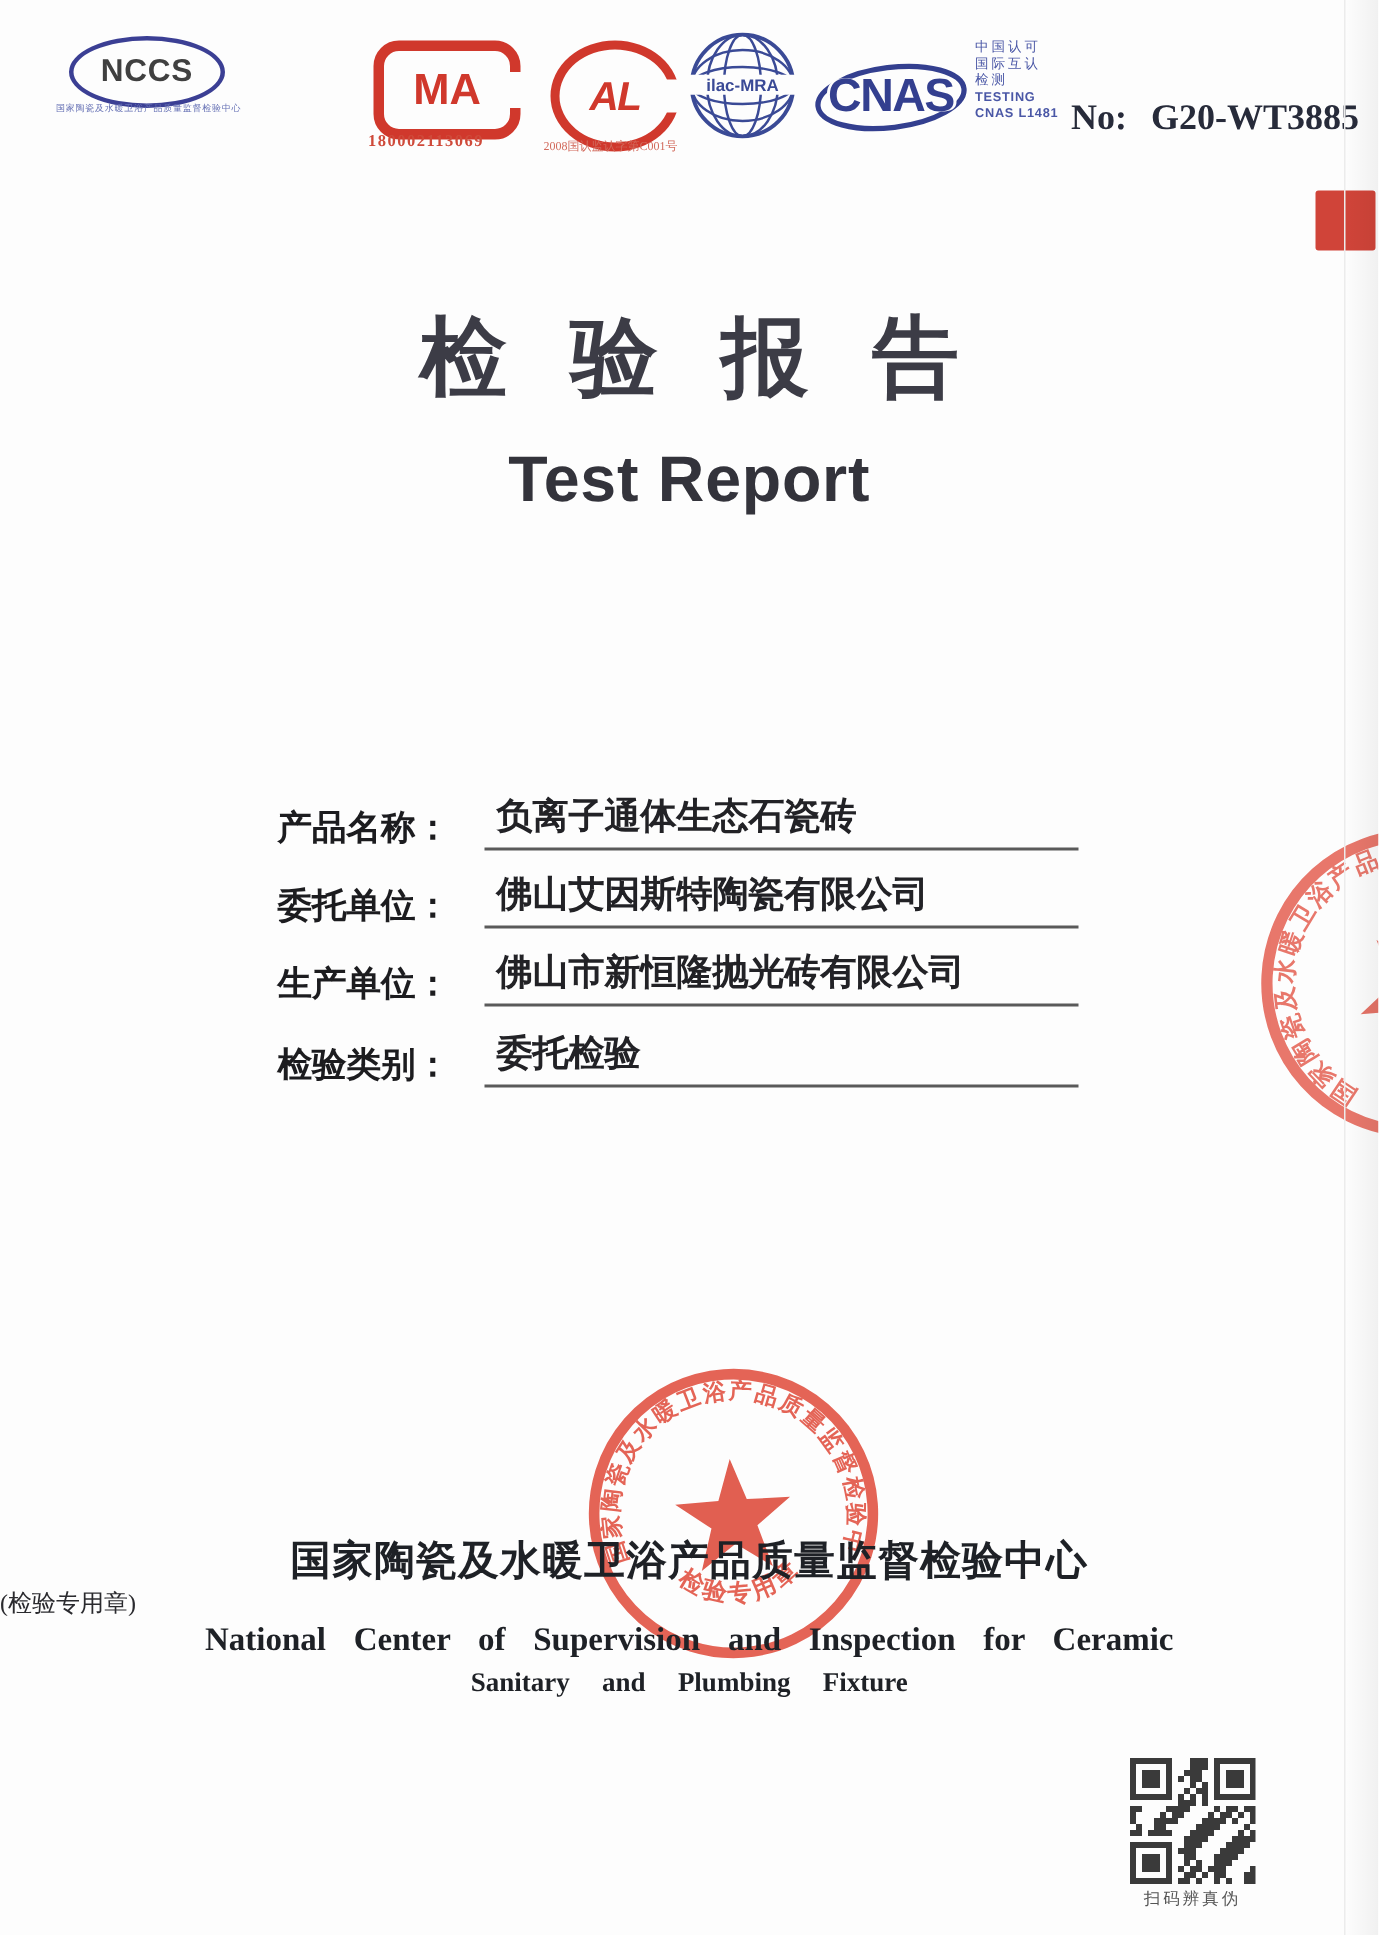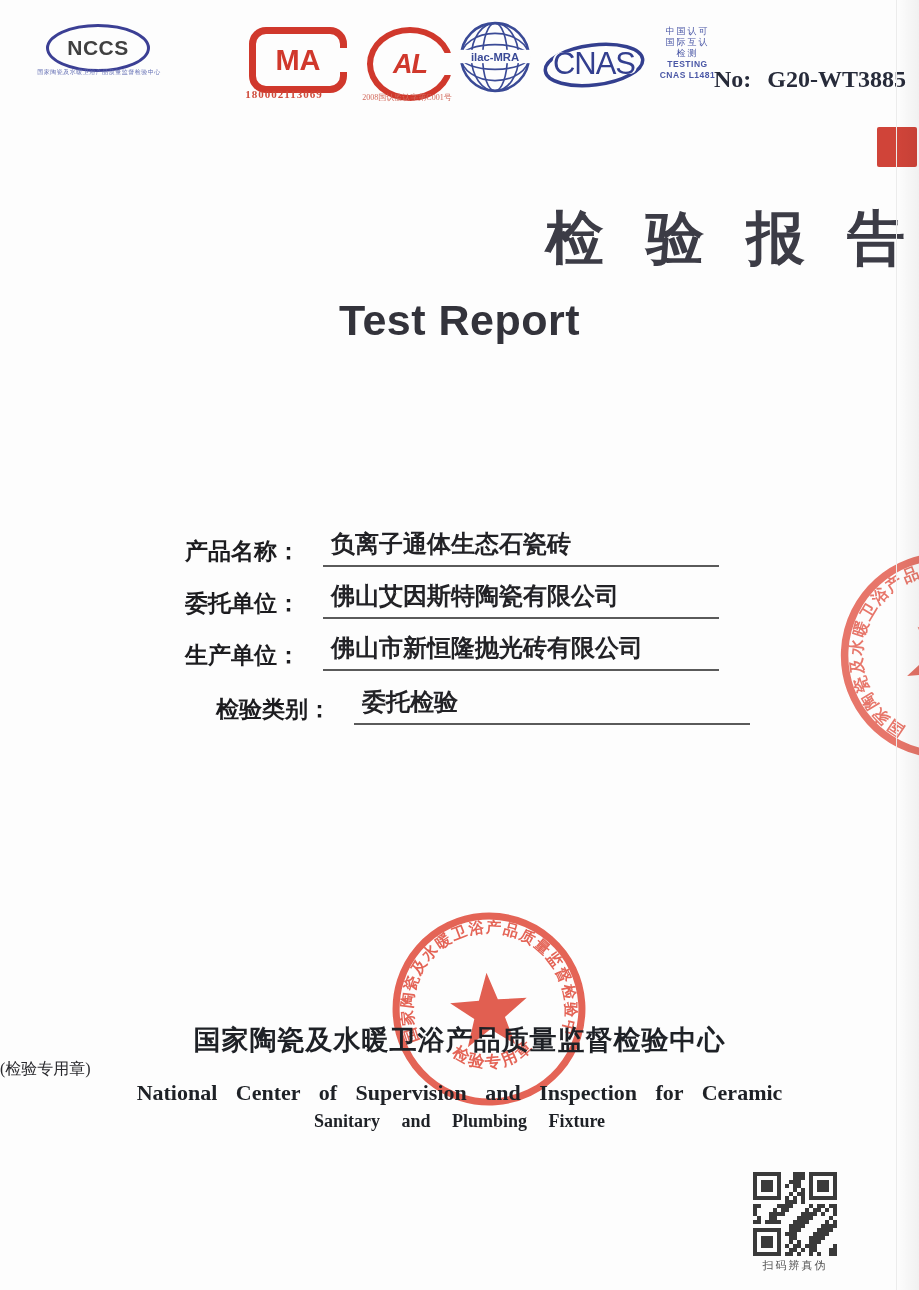--- a/index.html
+++ b/index.html
@@ -18,31 +18,31 @@
   .cma-gap{position:absolute;right:-8px;top:14px;width:14px;height:24px;background:#fdfdfd;}
   .cma-txt{color:#d0382c;font-weight:900;font-size:29px;font-family:"Liberation Sans",sans-serif;letter-spacing:0px;}
   .cma-num{left:234px;top:88px;width:100px;text-align:center;color:#cf4a3a;font-size:11px;letter-spacing:1px;font-weight:bold;}
   .cal-shape{left:367px;top:27px;width:74px;height:62px;border:6px solid #d0382c;border-radius:50%;
              display:flex;align-items:center;justify-content:center;}
   .cal-gap{position:absolute;right:-7px;top:20px;width:12px;height:22px;background:#fdfdfd;}
   .cal-txt{color:#d0382c;font-weight:900;font-size:27px;font-style:italic;font-family:"Liberation Sans",sans-serif;letter-spacing:-1px;}
   .cal-sub{left:352px;top:92px;width:110px;text-align:center;color:#d26a5c;font-size:8px;white-space:nowrap;overflow:hidden;}
   .globe{left:456px;top:18px;width:78px;height:78px;}
   .cnas-wrap{left:543px;top:40px;width:102px;height:50px;}
-  .cnas-txt{position:absolute;left:0;top:6px;width:102px;text-align:center;color:#333f8f;font-weight:400;
+  .cnas-txt{position:absolute;left:0;top:6px;width:102px;text-align:center;color:#333f8f;font-weight:700;
             font-size:31px;font-family:"Liberation Sans",sans-serif;letter-spacing:-1px;
             text-shadow:2px 0 #fdfdfd,-2px 0 #fdfdfd;}
-  .cnas-cap{left:650px;top:26px;width:75px;color:#4a57a6;font-size:9px;line-height:11px;letter-spacing:2px;text-align:center;}
+  .cnas-cap{left:650px;top:26px;width:75px;color:#4a57a6;font-size:9px;line-height:11px;letter-spacing:2px;}
   .cnas-cap .b{font-family:"Liberation Sans",sans-serif;font-weight:bold;letter-spacing:.5px;font-size:8.5px;}
   .report-no{left:714px;top:66px;font-weight:bold;font-size:24px;color:#272b3a;white-space:nowrap;}
   .report-no .num{margin-left:16px;}
   .corner-mark{left:877px;top:127px;width:40px;height:40px;background:#cd3a2e;border-radius:2px;opacity:.95;}
 
   
-  .title-zh{left:0;top:200px;width:919px;text-align:right;font-size:58px;font-weight:bold;color:#3c3c46;
+  .title-zh{left:0;top:200px;width:919px;text-align:center;font-size:58px;font-weight:bold;color:#3c3c46;
             letter-spacing:14px;text-indent:14px;}
   .title-en{left:0;top:296px;width:919px;text-align:center;font-size:43px;font-weight:900;color:#33333b;
             font-family:"Liberation Sans","DejaVu Sans",sans-serif;letter-spacing:.5px;}
 
   
   .form-row{left:185px;width:540px;display:flex;align-items:flex-end;}
   .form-label{width:138px;font-size:23px;font-weight:bold;color:#1c1c1f;white-space:nowrap;}
   .form-value{width:388px;font-size:24px;font-weight:bold;color:#222226;border-bottom:2px solid #5a5a5a;
               padding-bottom:5px;padding-left:8px;white-space:nowrap;}
 
@@ -126,21 +126,21 @@
     <div class="form-value">负离子通体生态石瓷砖</div>
   </div>
   <div class="abs form-row" style="top:580px;">
     <div class="form-label">委托单位：</div>
     <div class="form-value">佛山艾因斯特陶瓷有限公司</div>
   </div>
   <div class="abs form-row" style="top:632px;">
     <div class="form-label">生产单位：</div>
     <div class="form-value">佛山市新恒隆抛光砖有限公司</div>
   </div>
-  <div class="abs form-row" style="top:686px;margin-left:31px;">
+  <div class="abs form-row" style="top:686px;">
     <div class="form-label">检验类别：</div>
     <div class="form-value">委托检验</div>
   </div>
 
   <div class="abs stamp stamp-side">
     <svg viewBox="0 0 200 200" width="215" height="215">
       <circle cx="100" cy="100" r="92" fill="none" stroke="#e04a3a" stroke-width="7"></circle>
       <path d="M100,64 L109.4,91.1 L138,91.6 L115.2,108.9 L123.5,136.4 L100,120 L76.5,136.4 L84.8,108.9 L62,91.6 L90.6,91.1 Z" fill="#dd4434"></path>
       <defs>
           <path id="arcSideTop" d="M31.1,132.1 A76,76 0 1 1 168.9,132.1" fill="none"></path>

